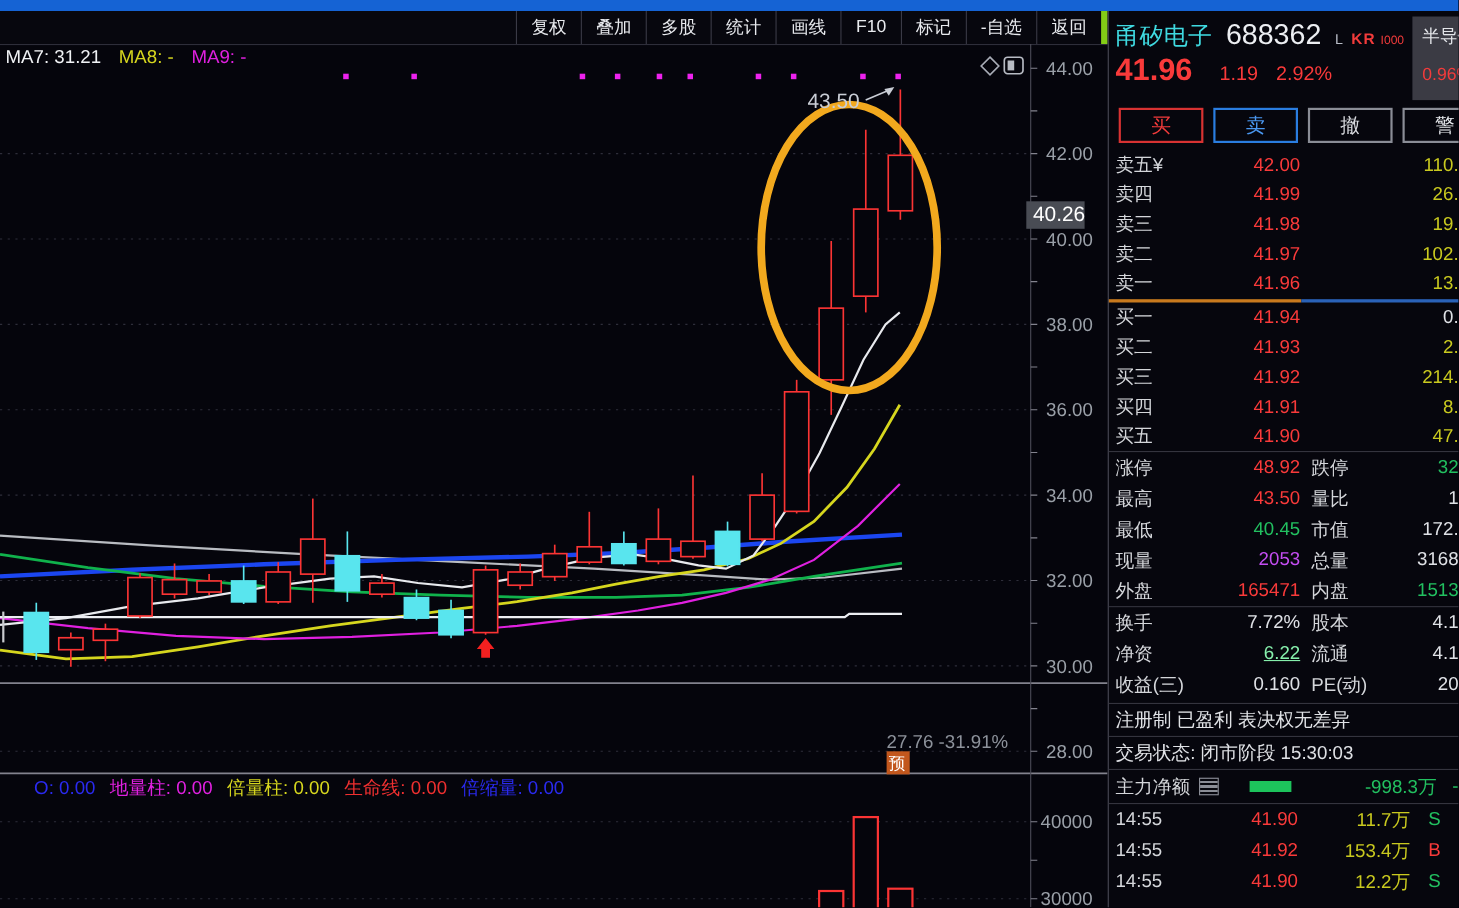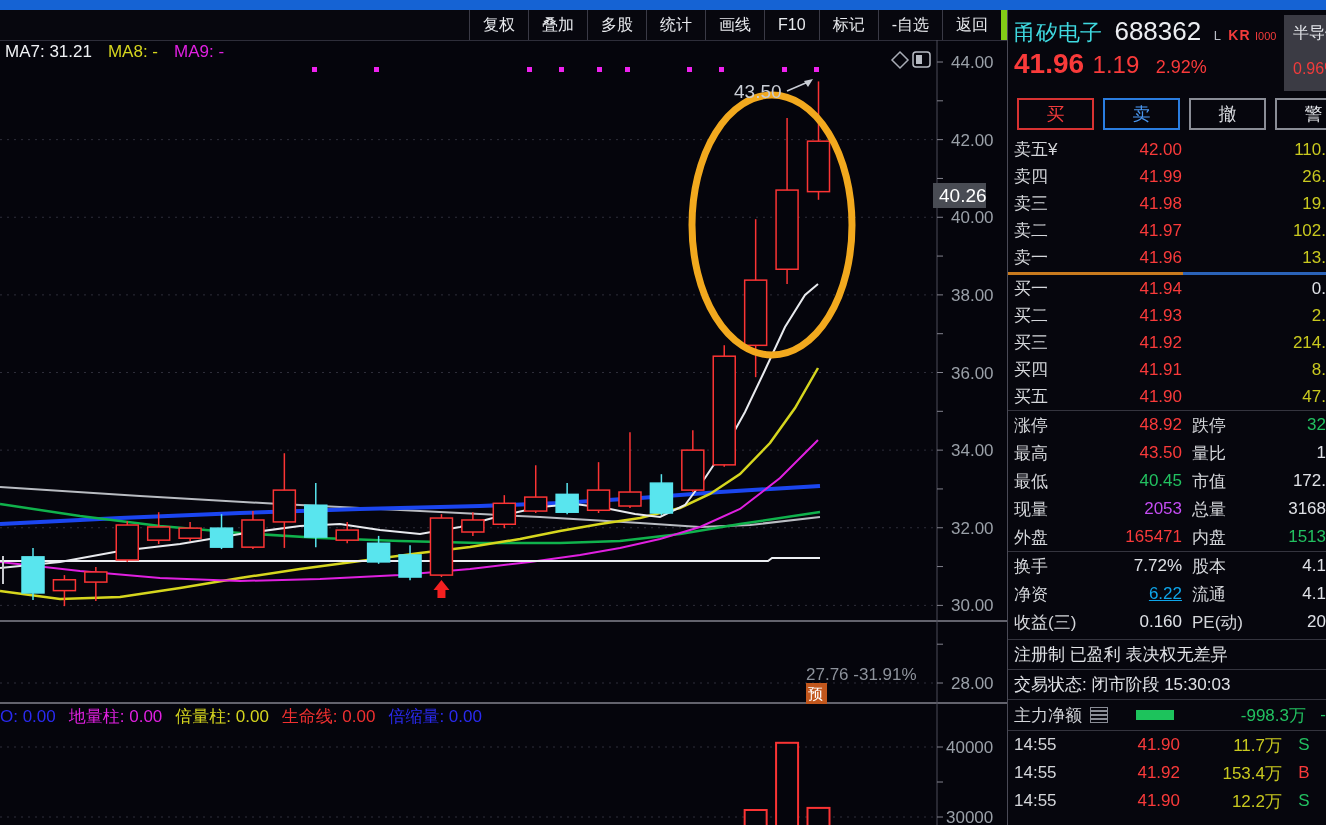--- a/index.html
+++ b/index.html
@@ -16,35 +16,35 @@
   
   .ma-row{position:absolute;left:5px;top:42px;display:flex;z-index:3;font-size:17px;}
   .ma-item span{margin-right:16px;}
   
   #chart{position:absolute;left:0;top:40px;width:1007px;height:785px;z-index:1;}
   
   .marker{position:absolute;left:933px;top:183px;width:53px;height:25px;background:#494c54;
     color:#ffffff;font-size:19px;line-height:25px;padding-left:6px;z-index:4;box-sizing:border-box;}
   
   .indbar{position:absolute;left:0;top:705px;width:1022px;height:23px;display:flex;gap:13px;
-    align-items:center;z-index:3;font-size:17px;overflow:hidden;}
+    align-items:center;z-index:3;font-size:17px;overflow:hidden;padding-left:31px;}
   .ind-item span{white-space:nowrap;}
   
   .panel{position:absolute;left:1007px;top:10px;width:319px;height:815px;border-left:1px solid #4a4a56;
     box-sizing:border-box;background:#06060d;z-index:2;}
   .p-head{position:relative;height:86px;}
   .p-row1{position:absolute;left:6px;top:6px;white-space:nowrap;}
   .s-name{color:#3fd9e0;font-size:22px;}
   .s-code{color:#eceef2;font-size:26px;margin-left:8px;}
   .flag-l{color:#b8bcc6;font-size:13px;margin-left:8px;}
   .flag-kr{color:#f23b3b;font-size:14px;font-weight:bold;margin-left:3px;letter-spacing:1px;}
   .flag-board{color:#f23b3b;font-size:11px;}
   .p-row2{position:absolute;left:6px;top:38px;white-space:nowrap;}
   .s-price{color:#f93a3a;font-size:28px;font-weight:bold;}
-  .s-chg{color:#f93a3a;font-size:24px;margin-left:4px;}
+  .s-chg{color:#f93a3a;font-size:18px;margin-left:20px;}
   .s-chgp{color:#f93a3a;font-size:18px;margin-left:12px;}
   .sector-box{position:absolute;left:276px;top:5px;width:62px;height:76px;background:#3b3b44;
     padding:8px 0 0 9px;box-sizing:border-box;font-size:16px;color:#e4e6ea;}
   .sector-chg{color:#f23b3b;margin-top:16px;}
   .btn-row{display:flex;gap:9px;height:32px;margin:2px 0 0 9px;}
   .btn-row button{width:77px;height:32px;background:transparent;font-size:18px;
     font-family:inherit;cursor:pointer;flex:none;padding:0;}
   .b-buy{border:2px solid #d83232;color:#f23b3b;}
   .b-sell{border:2px solid #2a7de0;color:#4a97f0;}
   .b-cancel{border:2px solid #8a8d96;color:#d8dadf;}
@@ -387,21 +387,21 @@
 
     <div>
         <div class="st-row">
           <span>换手</span>
           <span style="color: rgb(223, 225, 230);">7.72%</span>
           <span>股本</span>
           <span style="color: rgb(223, 225, 230);">4.1</span>
         </div>
         <div class="st-row">
           <span>净资</span>
-          <span style="color: #0ea5e9; text-decoration: underline;">6.22</span>
+          <span style="color: #86efac; text-decoration: underline;">6.22</span>
           <span>流通</span>
           <span style="color: rgb(223, 225, 230);">4.1</span>
         </div>
         <div class="st-row">
           <span>收益(三)</span>
           <span style="color: rgb(223, 225, 230);">0.160</span>
           <span>PE(动)</span>
           <span style="color: rgb(223, 225, 230);">20</span>
         </div>
       </div>

